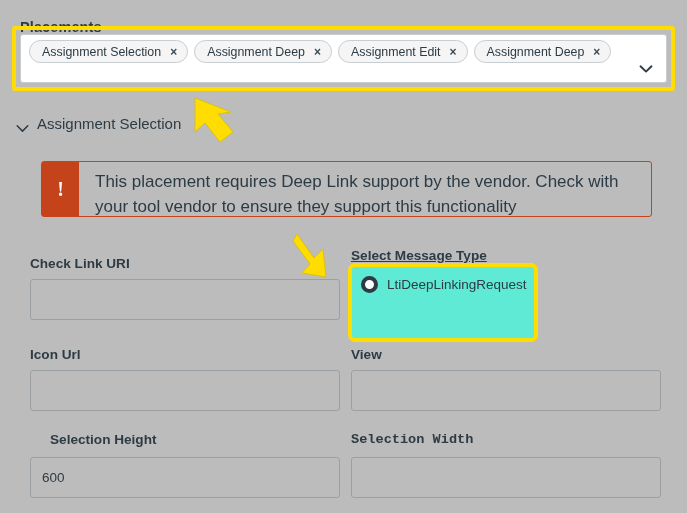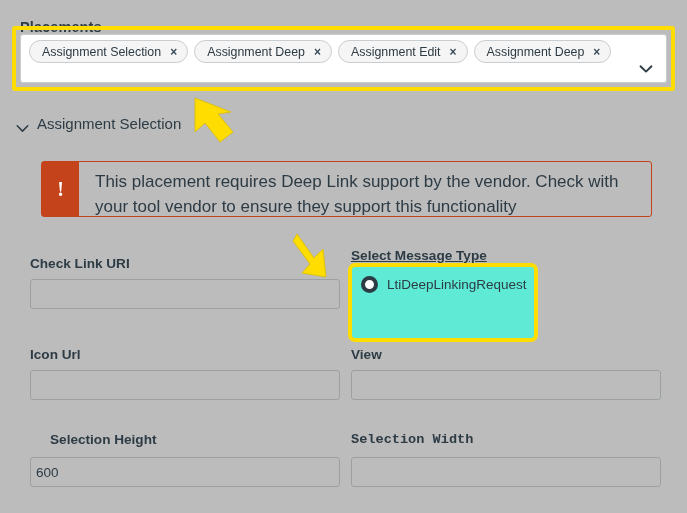--- a/index.html
+++ b/index.html
@@ -173,29 +173,29 @@
     width: 687px;
   }
   .field-label {
     position: absolute;
     font-size: 13.6px;
     font-weight: bold;
     color: #2d3b45;
   }
   .field-input {
     position: absolute;
-    height: 30px;
+    height: 41px;
     background: transparent;
     border: 1px solid #9aa0a4;
     border-radius: 3px;
     box-sizing: border-box;
     font-family: "Liberation Sans", sans-serif;
     font-size: 13.5px;
     color: #2d3b45;
-    padding: 0 5px;
+    padding: 0 11px;
     outline: none;
   }
   .field-input::placeholder { color: #73818c; }
 
   
   .lbl-target  { left: 30px; top: 13px; }
   .inp-target  { left: 30px; top: 36px; width: 310px; }
   .lbl-icon    { left: 30px; top: 104px; }
   .inp-icon    { left: 30px; top: 127px; width: 310px; }
   .lbl-height  { left: 30px; top: 189px; margin-left: 20px; }

